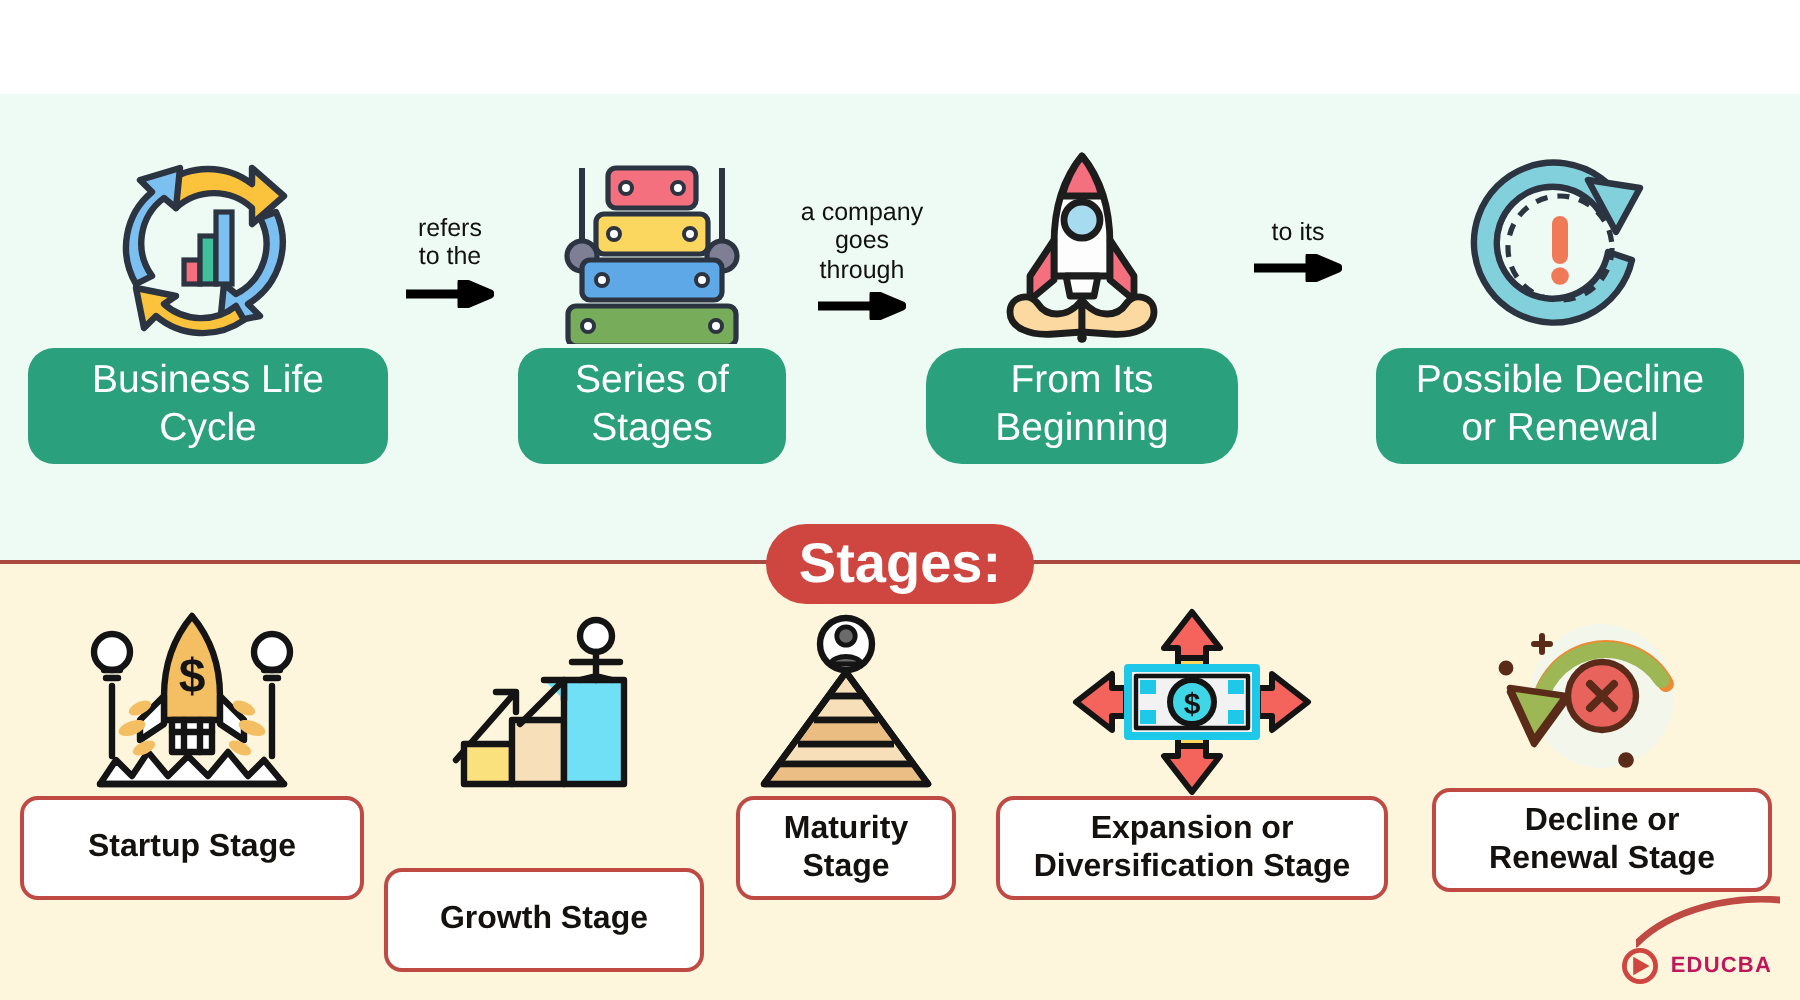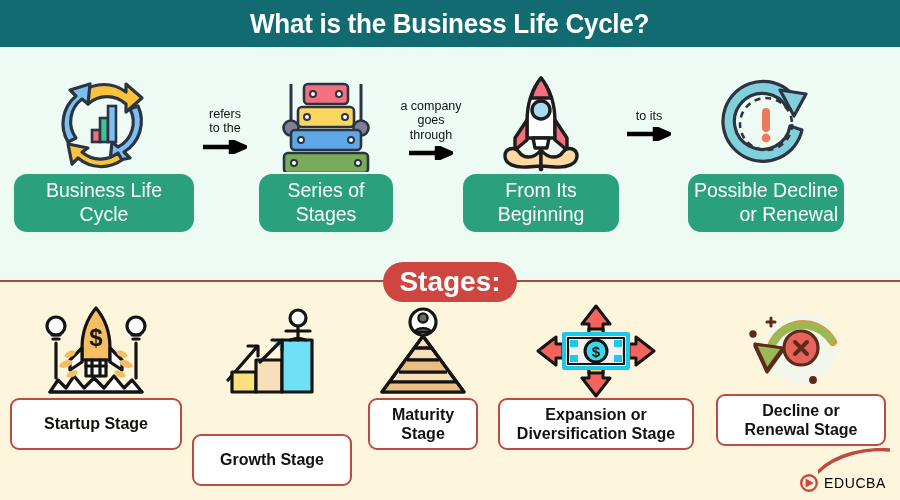--- a/index.html
+++ b/index.html
@@ -43,22 +43,22 @@
     color: #ffffff;
     font-size: 19.5px;
     font-weight: normal;
     text-align: center;
     line-height: 1.22;
     display: flex; align-items: center; justify-content: center;
     padding: 6px 4px;
   }
   .fb1 { width: 180px; height: 58px; }
   .fb2 { width: 134px; height: 58px; }
-  .fb3 { width: 156px; height: 58px; }
-  .fb4 { width: 156px; height: 58px; text-align: right; }
+  .fb3 { width: 156px; height: 58px; border-radius: 18px; }
+  .fb4 { width: 184px; height: 58px; }
 
   .connector { position: absolute; display: flex; flex-direction: column; align-items: center; }
   .connector-label {
     font-size: 12.5px;
     color: #111111;
     text-align: center;
     line-height: 1.15;
     white-space: pre-line;
     margin-bottom: 4px;
   }
@@ -104,32 +104,29 @@
   .sb3 { width: 110px; height: 52px; }
   .sb4 { width: 196px; height: 52px; }
   .sb5 { width: 170px; height: 52px; }
 
   
   .brand {
     position: absolute; right: 14px; bottom: 7px;
     display: flex; align-items: center; gap: 5px;
   }
   .brand-name {
-    font-size: 14px; font-weight: normal; color: #000000; letter-spacing: 0.6px;
+    font-size: 11px; font-weight: bold; color: #be185d; letter-spacing: 0.6px;
   }
   .brand-swoosh { position: absolute; right: 10px; bottom: 26px; }
 </style>
 </head>
 <body>
 
 <div class="page">
 
-  <div class="header">
-    <div class="header-title">What is the Business Life Cycle?</div>
-  </div>
 
   <div class="top-section">
     <div class="flow">
 
       <div class="flow-item" style="left:14px; top:22px;">
         <div class="flow-icon">
           <svg width="104" height="100" viewBox="0 0 104 100">
             <g fill="none" stroke="#2b3440" stroke-width="3.2" stroke-linejoin="round">
               <path d="M30 20 A36 36 0 0 1 74 20 L74 12 L90 26 L74 40 L74 32 A28 28 0 0 0 36 32 Z" fill="#fbc23b"></path>
               <path d="M86 34 A36 36 0 0 1 72 80 L78 86 L58 90 L60 70 L66 75 A28 28 0 0 0 78 37 Z" fill="#7cc0f2"></path>

